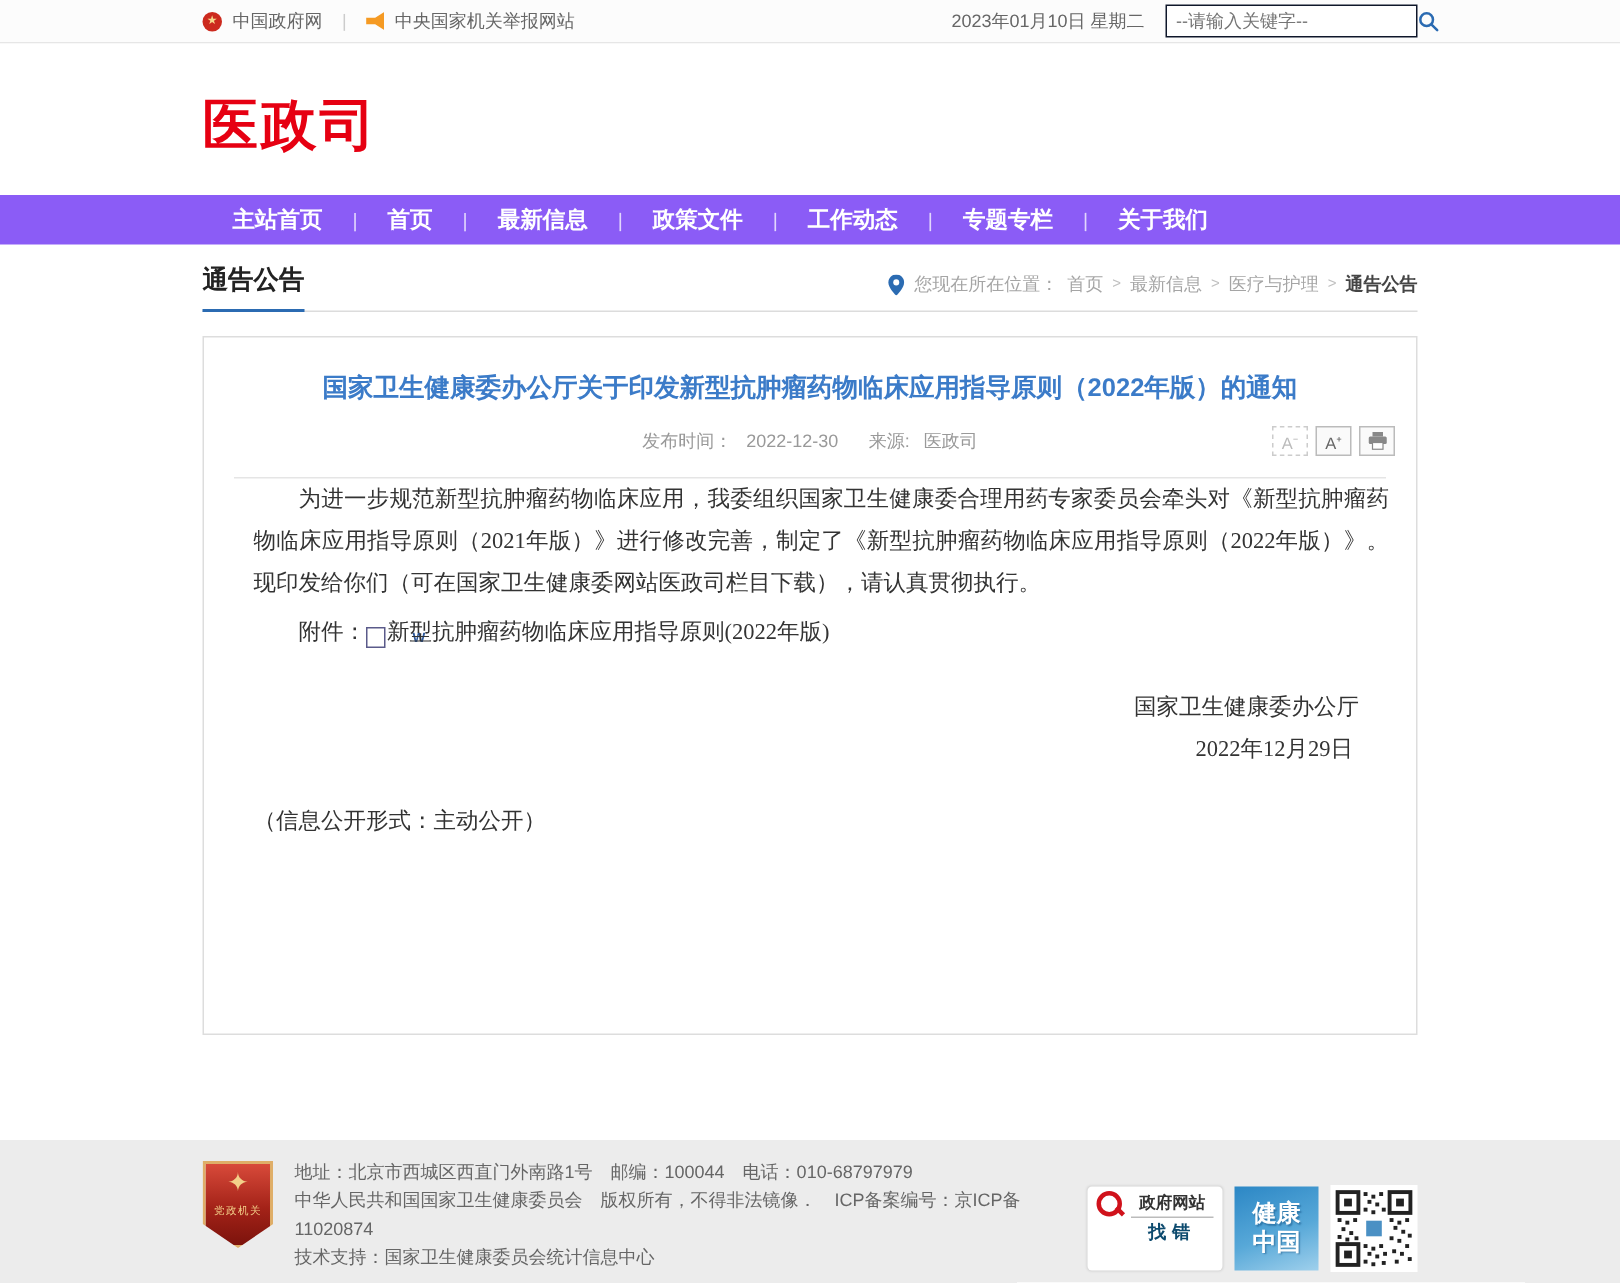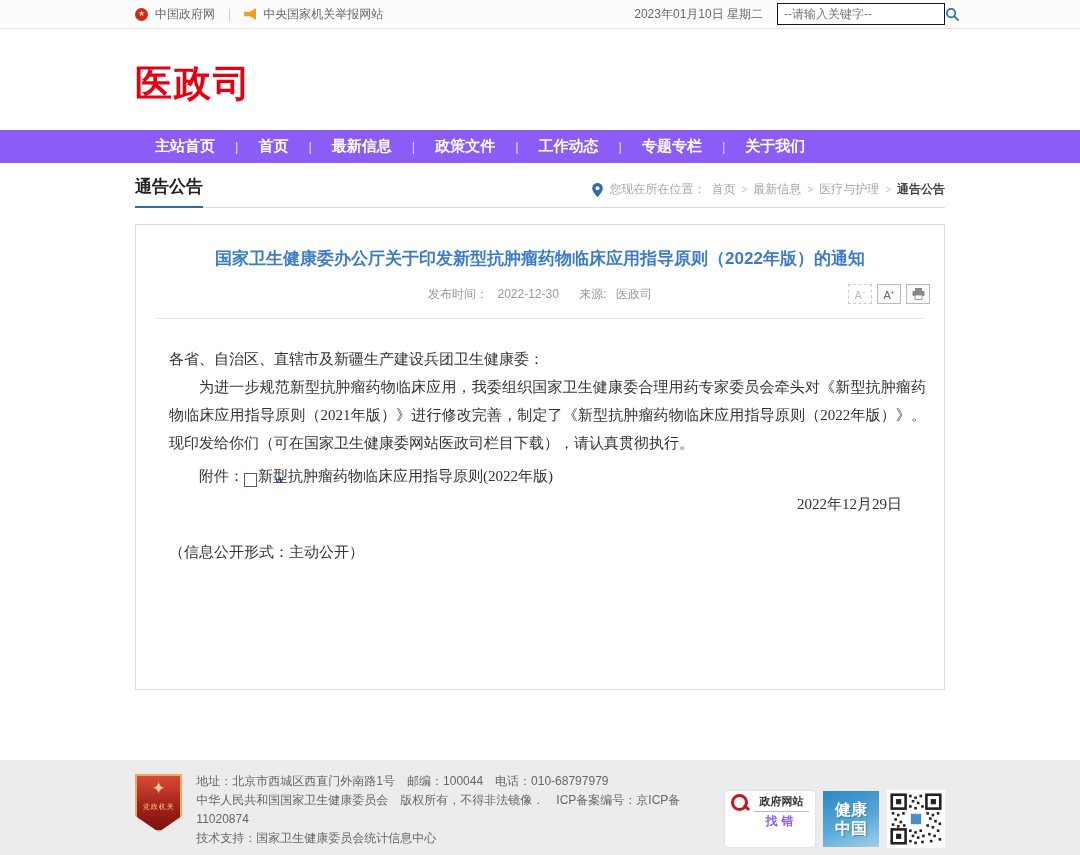--- a/index.html
+++ b/index.html
@@ -72,21 +72,21 @@
   .shield-badge .btext { color:#f3d08a; font-size:7px; letter-spacing:1px; }
   .footer-text { margin-left:14px; font-size:12px; color:#666; line-height:19px; }
   .footer-right { margin-left:auto; display:flex; align-items:center; gap:8px; margin-top:18px; }
 
   .error-badge { width:90px; height:56px; background:#fff; border-radius:3px; display:flex; padding:3px 6px; cursor:pointer; box-shadow:0 0 2px rgba(0,0,0,0.15); }
   .magnifier-red { position:relative; width:18px; height:18px; flex:none; }
   .magnifier-red::before { content:""; position:absolute; left:0; top:0; width:11px; height:11px; border:3px solid #d0121b; border-radius:50%; }
   .magnifier-red::after { content:""; position:absolute; left:12px; top:12px; width:7px; height:3px; background:#d0121b; transform:rotate(45deg); }
   .error-badge .txt { margin-left:5px; text-align:center; flex:1; }
   .error-badge .t1 { font-size:11px; font-weight:bold; color:#333; display:block; }
-  .error-badge .t2 { font-size:12px; font-weight:bold; color:#8b5cf6; letter-spacing:4px; display:block; border-top:1px solid #bbb; margin-top:2px; padding-top:1px; }
+  .error-badge .t2 { font-size:12px; font-weight:bold; color:#0c4a6e; letter-spacing:4px; display:block; border-top:1px solid #bbb; margin-top:2px; padding-top:1px; }
 
   .health-logo { width:56px; height:56px; background:linear-gradient(160deg,#2c87c5 0%,#57a8d8 55%,#9fd0ec 100%);
     display:flex; flex-direction:column; align-items:center; justify-content:center; cursor:pointer; }
   .health-logo span { color:#fff; font-weight:bold; font-size:16px; line-height:19px; text-shadow:1px 1px 1px rgba(0,60,110,0.4); }
 
   .qr-box { width:58px; height:58px; background:#fff; display:flex; align-items:center; justify-content:center; }
 </style>
 </head>
 <body>
 
@@ -174,25 +174,25 @@
             <rect x="0.5" y="3" width="12" height="5" rx="1" fill="#888"></rect>
             <rect x="3" y="7" width="7" height="4.5" fill="#fff" stroke="#888" stroke-width="0.8"></rect>
           </svg>
         </button>
       </span>
     </div>
 
     <hr class="divider">
 
     <div class="doc-area">
-      <p class="salutation">各省、自治区、直辖市及新疆生产建设兵团卫生健康委：</p>
       <p class="doc-body">为进一步规范新型抗肿瘤药物临床应用，我委组织国家卫生健康委合理用药专家委员会牵头对《新型抗肿瘤药物临床应用指导原则（2021年版）》进行修改完善，制定了《新型抗肿瘤药物临床应用指导原则（2022年版）》。现印发给你们（可在国家卫生健康委网站医政司栏目下载），请认真贯彻执行。</p>
       <span class="attachment-line">
         <span>附件：</span><span class="doc-icon"></span><span class="attachment-name">新型抗肿瘤药物临床应用指导原则(2022年版)</span>
       </span>
+      <div class="signer">国家卫生健康委办公厅</div>
       <div class="sign-date">2022年12月29日</div>
       <p class="disclosure">（信息公开形式：主动公开）</p>
     </div>
   </div>
 </div>
 
 <div class="spacer"></div>
 
 <div class="footer">
   <div class="container footer-inner">

